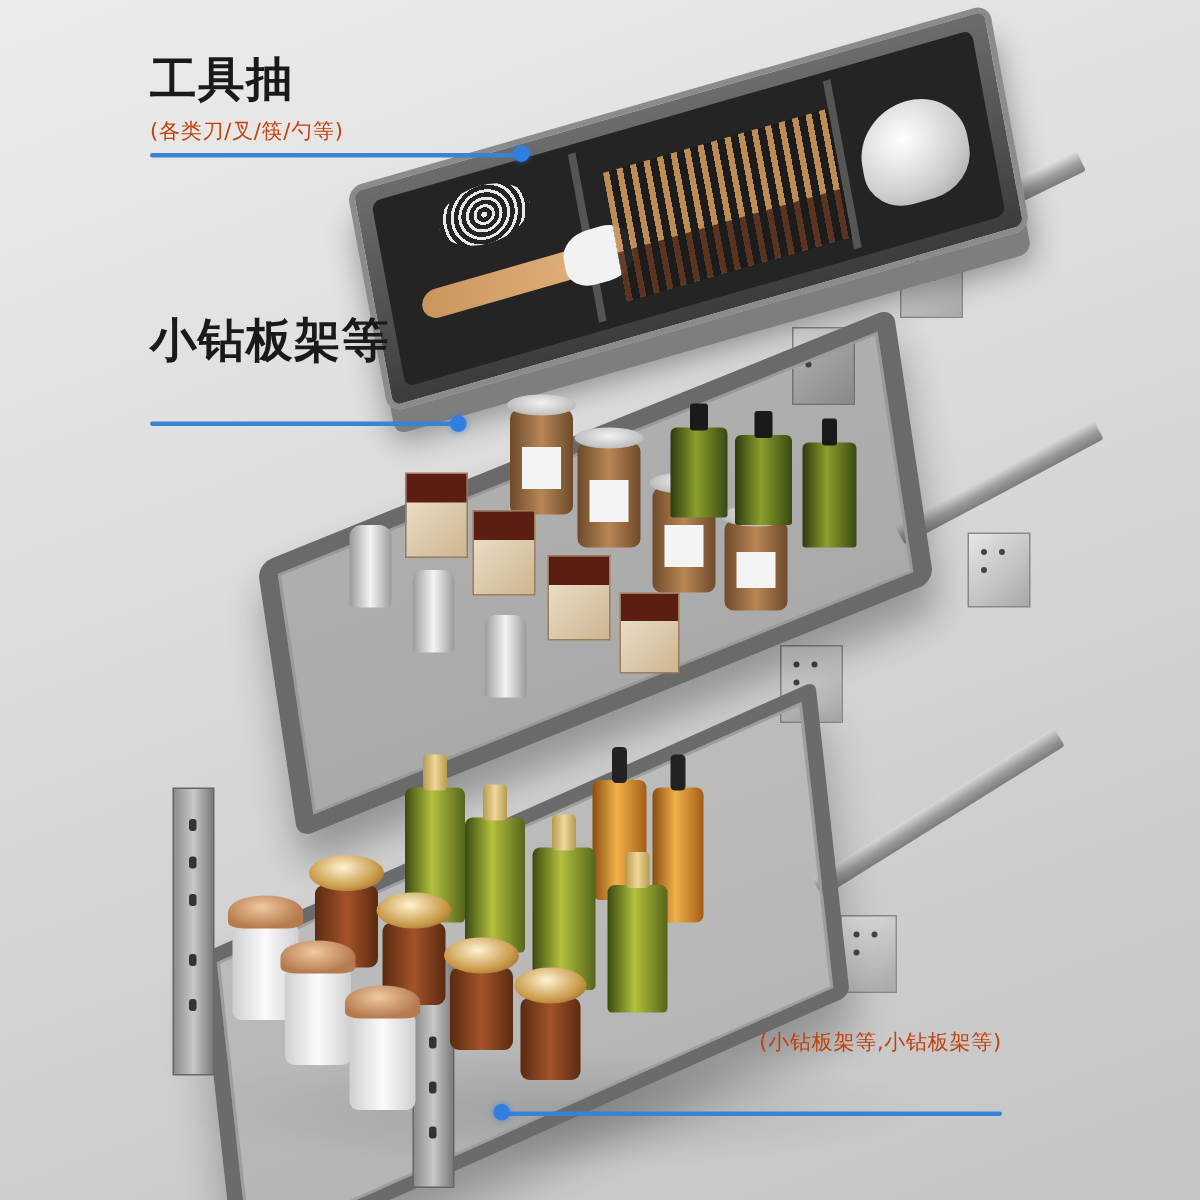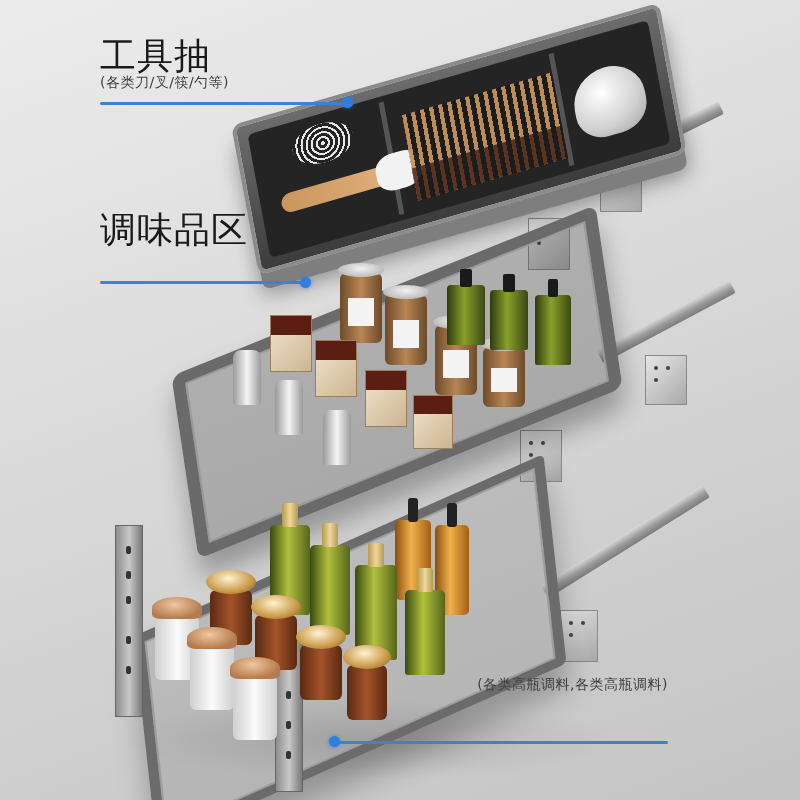--- a/index.html
+++ b/index.html
@@ -5,22 +5,22 @@
   html, body { margin: 0; padding: 0; }
   body {
     width: 800px; height: 800px; overflow: hidden; position: relative;
     background: linear-gradient(160deg, #ececec 0%, #dedede 35%, #cfcfcf 70%, #c4c4c4 100%);
     font-family: "DejaVu Sans", sans-serif;
   }
   .stage { position: absolute; inset: 0; }
 
   
   .label { position: absolute; color: #1a1a1a; }
-  .label .title { font-weight: normal; font-size: 36px; letter-spacing: 1px; line-height: 1; }
-  .label .sub { font-size: 14px; color: #404040; margin-top: 0; letter-spacing: 0.5px; }
+  .label .title { font-weight: bold; font-size: 31px; letter-spacing: 1px; line-height: 1; }
+  .label .sub { font-size: 14px; color: #c2410c; margin-top: 10px; letter-spacing: 0.5px; }
   .callout-line { position: absolute; height: 3px; background: #3a82d6; border-radius: 2px; }
   .callout-dot { position: absolute; width: 11px; height: 11px; border-radius: 50%; background: #2f7ee0; box-shadow: 0 0 4px rgba(47,126,224,.7); }
 
   
   .rail { position: absolute; height: 14px; background: linear-gradient(180deg,#d9d9d9,#9a9a9a 55%,#7c7c7c); border-radius: 2px; transform-origin: left center; }
   .bracket { position: absolute; background: linear-gradient(135deg,#e6e6e6,#a9a9a9); border: 1px solid #8a8a8a; }
   .bracket i { position: absolute; width: 4px; height: 4px; border-radius: 50%; background: #444; }
 
   
   .tray-wrap { position: absolute; left: 245px; top: 60px; width: 470px; height: 200px; }
@@ -208,24 +208,24 @@
   </div>
 
   <div class="label" style="left:100px;top:38px;">
     <div class="title">工具抽</div>
     <div class="sub">(各类刀/叉/筷/勺等)</div>
   </div>
   <div class="callout-line" style="left:100px;top:102px;width:250px;"></div>
   <div class="callout-dot" style="left:342px;top:97px;"></div>
 
   <div class="label" style="left:100px;top:212px;">
-    <div class="title">调味品区</div>
+    <div class="title">小钻板架等</div>
   </div>
   <div class="callout-line" style="left:100px;top:281px;width:210px;"></div>
   <div class="callout-dot" style="left:300px;top:277px;"></div>
 
   <div class="label" style="left:472px;top:676px;text-align:right;width:196px;">
-    <div class="sub" style="white-space:nowrap;">(各类高瓶调料,各类高瓶调料)</div>
+    <div class="sub" style="white-space:nowrap;">(小钻板架等,小钻板架等)</div>
   </div>
   <div class="callout-line" style="left:335px;top:741px;width:333px;"></div>
   <div class="callout-dot" style="left:329px;top:736px;"></div>
 
 </div>
 
 </body></html>

